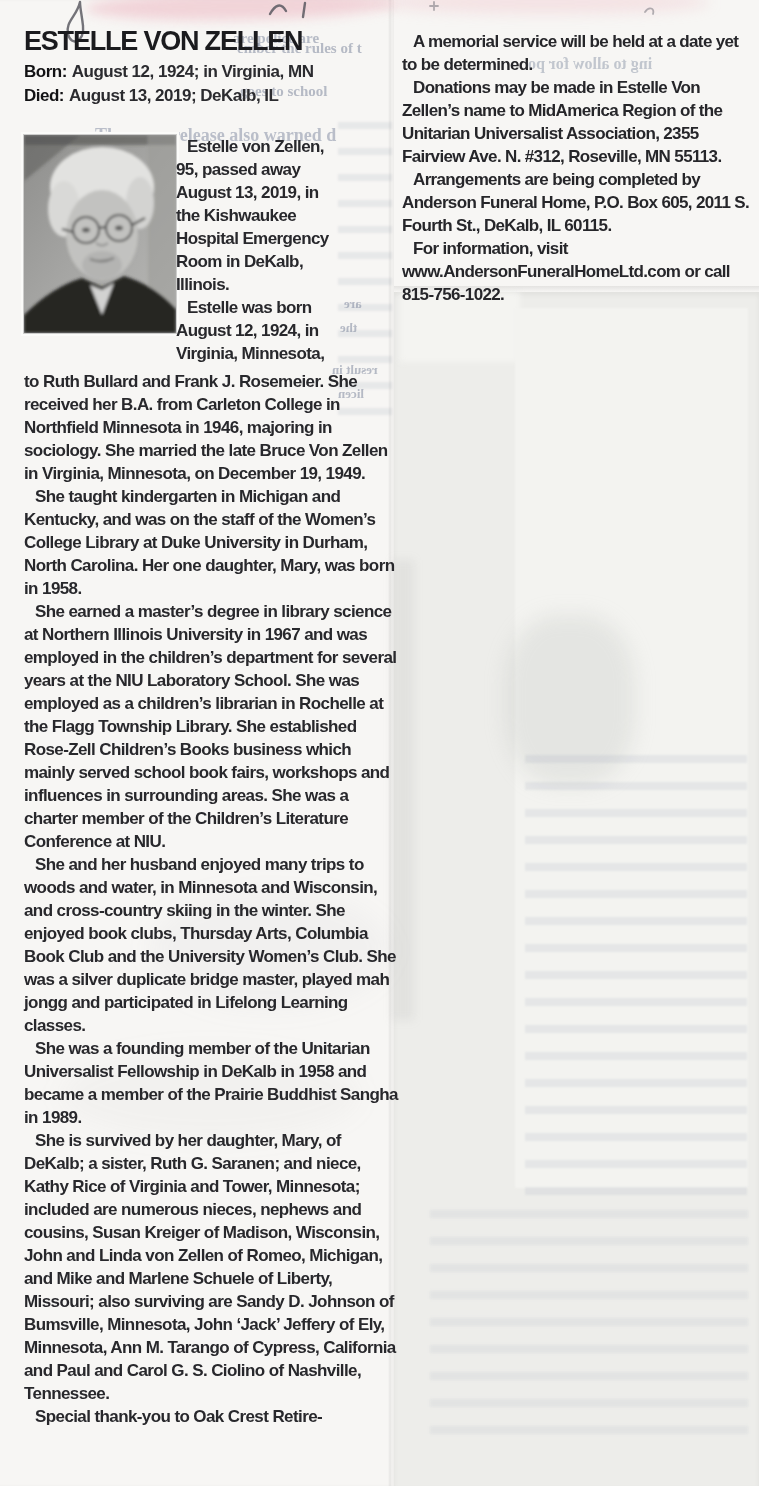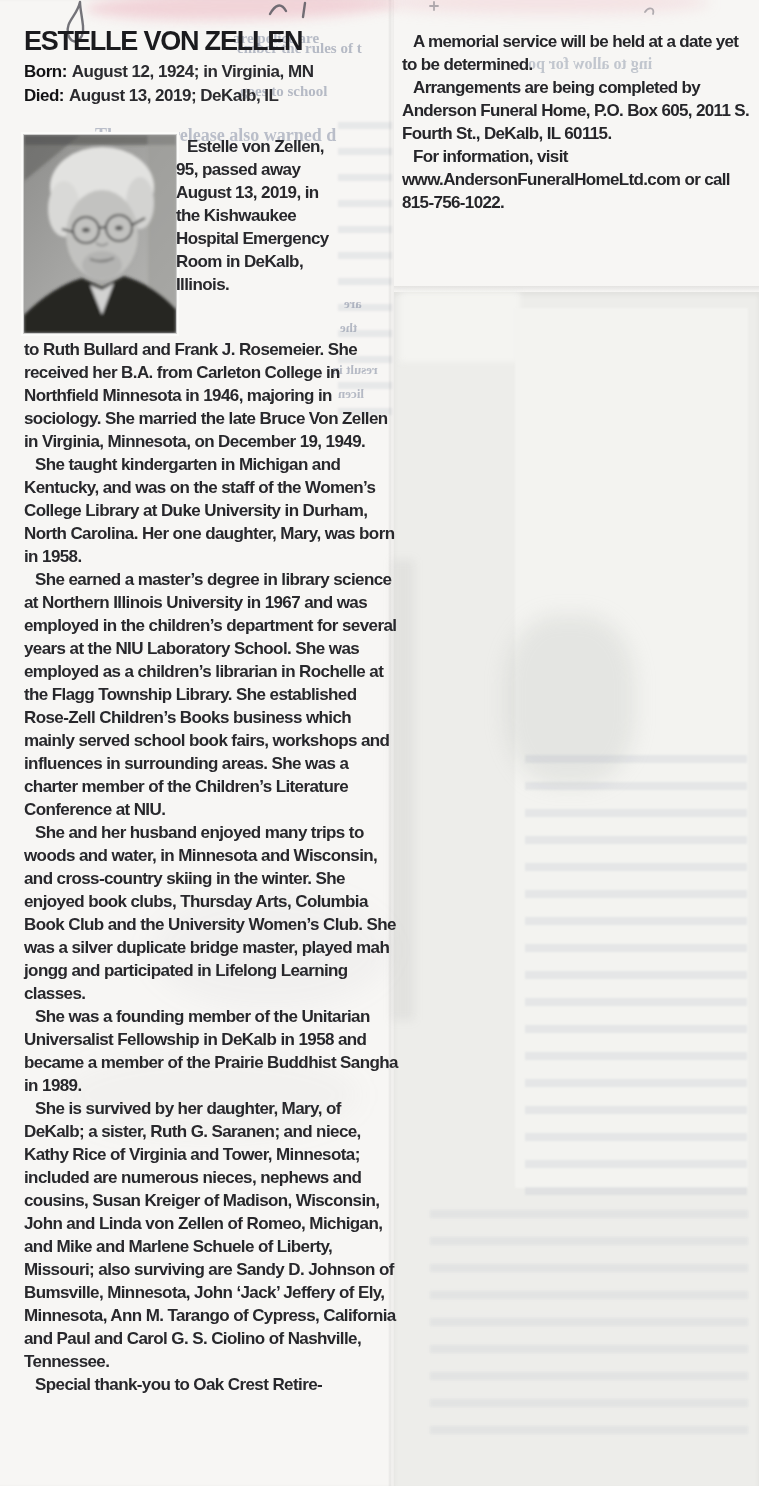--- a/index.html
+++ b/index.html
@@ -159,33 +159,35 @@
             <ellipse cx="95" cy="93" rx="4" ry="2.5" fill="#5f5f5d"></ellipse>
             <path d="M72,108 Q78,113 84,108" stroke="#8e8e8c" stroke-width="2" fill="none"></path>
             <path d="M66,124 Q78,129 90,123" stroke="#7c7c7a" stroke-width="2.4" fill="none"></path>
             <path d="M0,198 L0,180 Q28,152 58,143 L78,152 L100,141 Q130,150 152,174 L152,198 Z" fill="#262624"></path>
             <path d="M66,150 L78,180 L90,148 L78,155 Z" fill="#e6e6e4" opacity="0.9"></path>
           </g>
         </svg>
       </div>
       <div class="beside bodytext">
         <p>Estelle von Zellen, 95, passed away August 13, 2019, in the Kishwaukee Hospital Emergency Room in DeKalb, Illinois.</p>
+        <p>Estelle was born August 12, 1924, in Virginia, Minnesota,</p>
       </div>
     </div>
 
     <div class="article bodytext">
       <p class="cont">to Ruth Bullard and Frank J. Rosemeier. She received her B.A. from Carleton College in Northfield Minnesota in 1946, majoring in sociology. She married the late Bruce Von Zellen in Virginia, Minnesota, on December 19, 1949.</p>
       <p>She taught kindergarten in Michigan and Kentucky, and was on the staff of the Women’s College Library at Duke University in Durham, North Carolina. Her one daughter, Mary, was born in 1958.</p>
       <p>She earned a master’s degree in library science at Northern Illinois University in 1967 and was employed in the children’s department for several years at the NIU Laboratory School. She was employed as a children’s librarian in Rochelle at the Flagg Township Library. She established Rose-Zell Children’s Books business which mainly served school book fairs, workshops and influences in surrounding areas. She was a charter member of the Children’s Literature Conference at NIU.</p>
       <p>She and her husband enjoyed many trips to woods and water, in Minnesota and Wisconsin, and cross-country skiing in the winter. She enjoyed book clubs, Thursday Arts, Columbia Book Club and the University Women’s Club. She was a silver duplicate bridge master, played mah jongg and participated in Lifelong Learning classes.</p>
       <p>She was a founding member of the Unitarian Universalist Fellowship in DeKalb in 1958 and became a member of the Prairie Buddhist Sangha in 1989.</p>
       <p>She is survived by her daughter, Mary, of DeKalb; a sister, Ruth G. Saranen; and niece, Kathy Rice of Virginia and Tower, Minnesota; included are numerous nieces, nephews and cousins, Susan Kreiger of Madison, Wisconsin, John and Linda von Zellen of Romeo, Michigan, and Mike and Marlene Schuele of Liberty, Missouri; also surviving are Sandy D. Johnson of Bumsville, Minnesota, John ‘Jack’ Jeffery of Ely, Minnesota, Ann M. Tarango of Cypress, California and Paul and Carol G. S. Ciolino of Nashville, Tennessee.</p>
       <p>Special thank-you to Oak Crest Retire-</p>
     </div>
   </div>
 
   <div class="announce">
     <p>A memorial service will be held at a date yet to be determined.</p>
+    <p>Donations may be made in Estelle Von Zellen’s name to MidAmerica Region of the Unitarian Universalist Association, 2355 Fairview Ave. N. #312, Roseville, MN 55113.</p>
     <p>Arrangements are being completed by Anderson Funeral Home, P.O. Box 605, 2011 S. Fourth St., DeKalb, IL 60115.</p>
     <p>For information, visit www.AndersonFuneralHomeLtd.com or call 815-756-1022.</p>
   </div>
 
 </div>
 
 </body></html>

